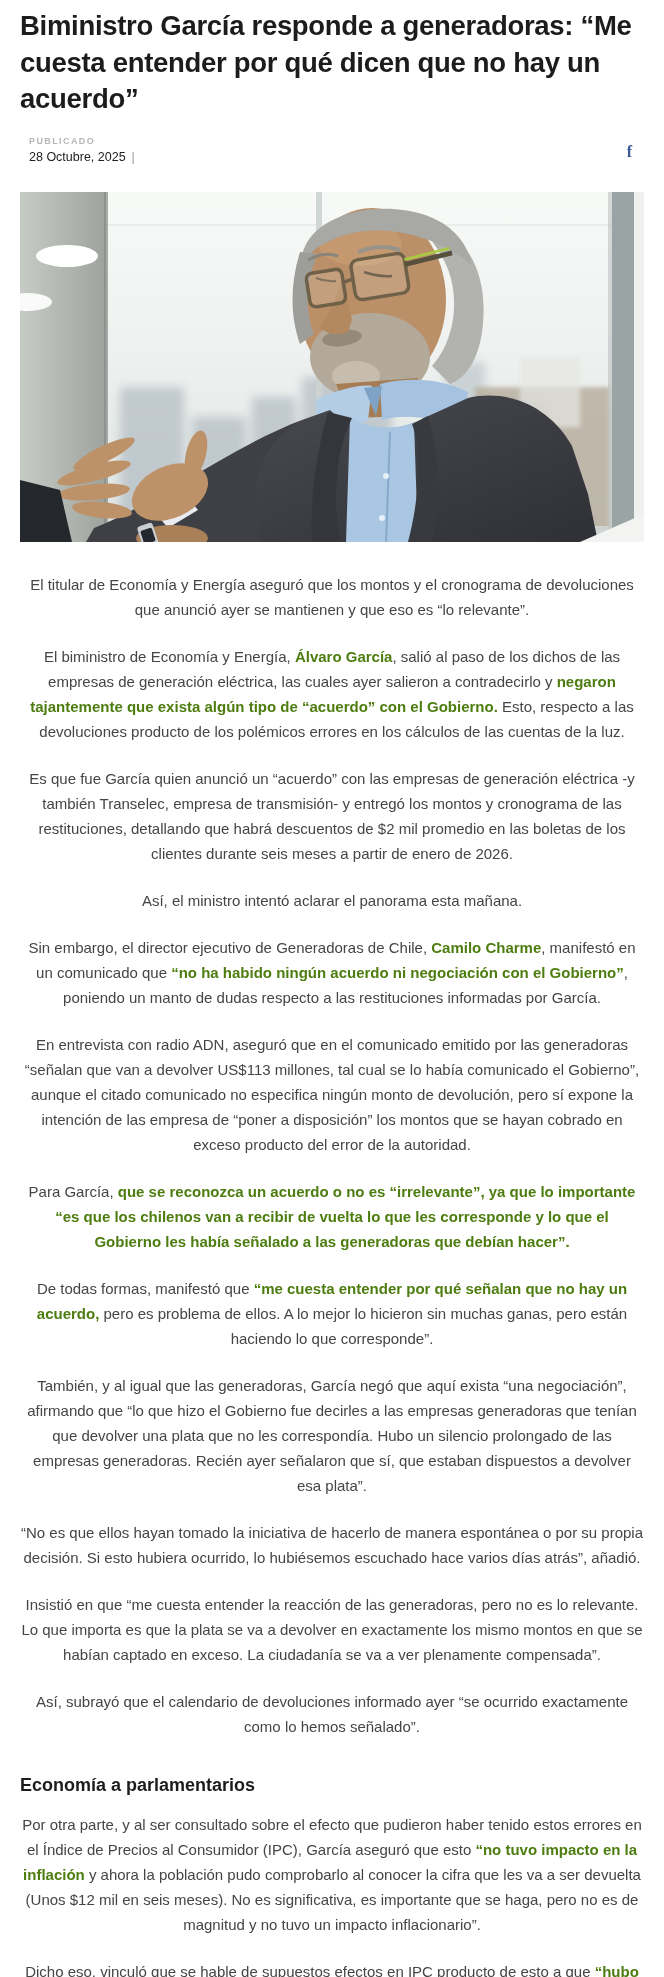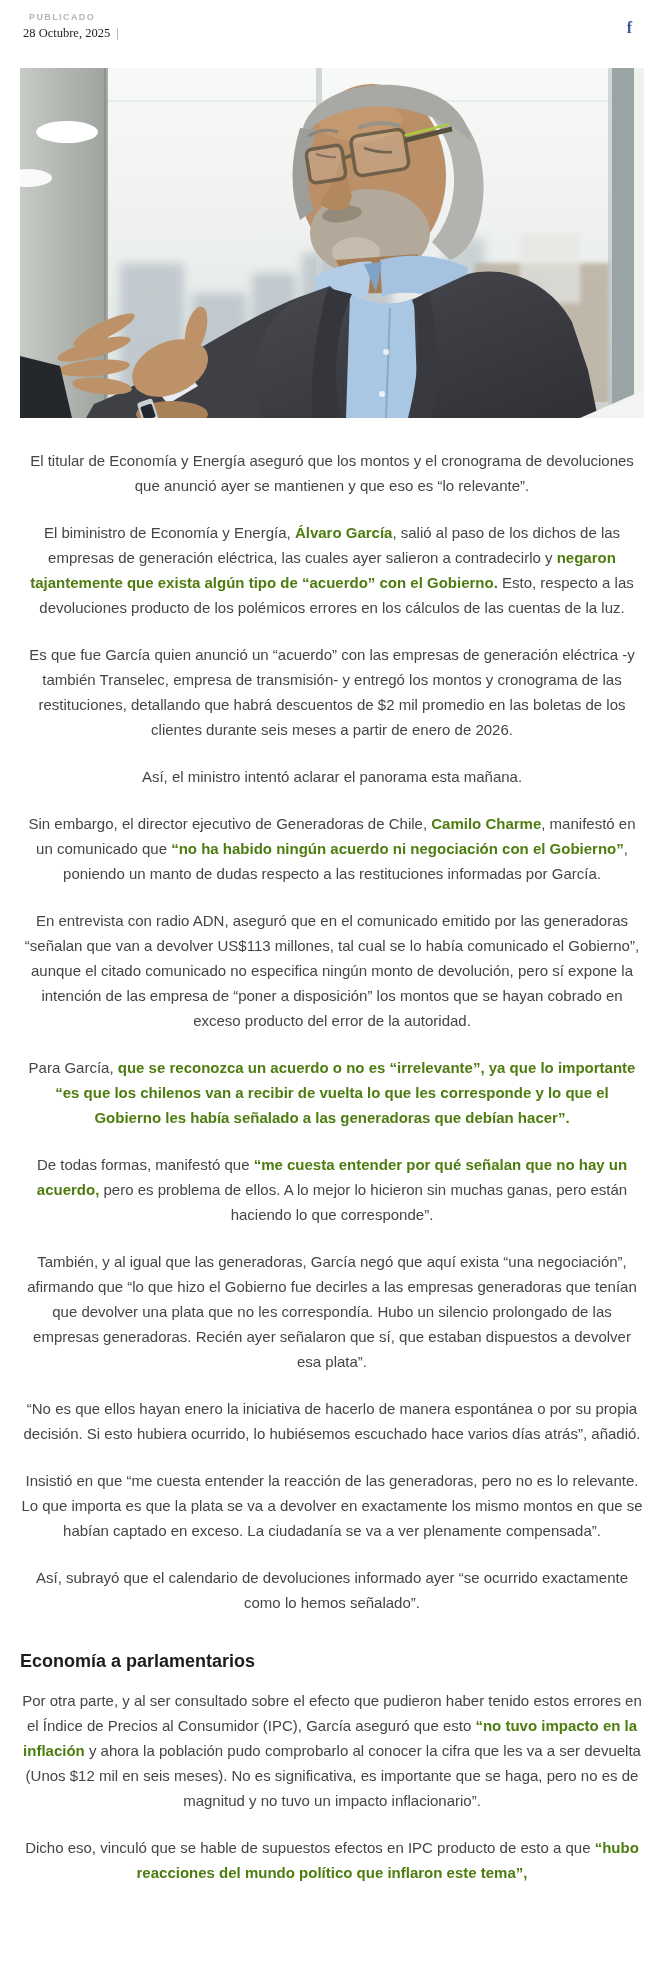--- a/index.html
+++ b/index.html
@@ -23,22 +23,21 @@
     font-size:9px;
     font-weight:600;
     letter-spacing:1.4px;
     color:#b6b6b6;
     text-transform:uppercase;
     margin:2px 0 4px 9px;
   }
   .meta-date{
     font-size:12.5px;
     color:#222222;
-    margin-left:3px;
-    font-family:Liberation Serif, serif;
+    margin-left:9px;
   }
   .meta-sep{color:#9a9a9a;margin-left:6px;font-weight:400;}
   .share-fb{
     border:none;background:transparent;cursor:pointer;
     font-family:"Liberation Serif","DejaVu Serif",serif;
     font-weight:700;font-size:16px;line-height:1;
     padding:8px 12px;margin-top:6px;
   }
   .photo-wrap{width:624px;height:350px;margin:24px 0 30px 0;overflow:hidden;background:#e8ecea;}
   .photo-wrap svg{display:block;width:624px;height:350px;}
@@ -55,20 +54,21 @@
     font-weight:700;
     color:#1c1c1c;
     margin:36px 0 16px 0;
   }
 </style>
 </head>
 <body>
 
 <div class="page">
 
+  <h1 class="headline">Biministro García responde a generadoras: “Me cuesta entender por qué dicen que no hay un acuerdo”</h1>
 
   <div class="meta-row">
     <div>
       <div class="meta-published">PUBLICADO</div>
       <div class="meta-date">
         <span>28 Octubre, 2025</span><span class="meta-sep">|</span>
       </div>
     </div>
     <button class="share-fb" id="fb-btn" style="color: rgb(59, 89, 152);">
       <span>f</span>
@@ -205,21 +205,21 @@
   <div class="article-body">
       <p><span>El titular de Economía y Energía aseguró que los montos y el cronograma de devoluciones que anunció ayer se mantienen y que eso es “lo relevante”.</span></p>
       <p><span>El biministro de Economía y Energía, </span><b>Álvaro García</b><span>, salió al paso de los dichos de las empresas de generación eléctrica, las cuales ayer salieron a contradecirlo y </span><b>negaron tajantemente que exista algún tipo de “acuerdo” con el Gobierno.</b><span> Esto, respecto a las devoluciones producto de los polémicos errores en los cálculos de las cuentas de la luz.</span></p>
       <p><span>Es que fue García quien anunció un “acuerdo” con las empresas de generación eléctrica -y también Transelec, empresa de transmisión- y entregó los montos y cronograma de las restituciones, detallando que habrá descuentos de $2 mil promedio en las boletas de los clientes durante seis meses a partir de enero de 2026.</span></p>
       <p><span>Así, el ministro intentó aclarar el panorama esta mañana.</span></p>
       <p><span>Sin embargo, el director ejecutivo de Generadoras de Chile, </span><b>Camilo Charme</b><span>, manifestó en un comunicado que </span><b>“no ha habido ningún acuerdo ni negociación con el Gobierno”</b><span>, poniendo un manto de dudas respecto a las restituciones informadas por García.</span></p>
       <p><span>En entrevista con radio ADN, aseguró que en el comunicado emitido por las generadoras “señalan que van a devolver US$113 millones, tal cual se lo había comunicado el Gobierno”, aunque el citado comunicado no especifica ningún monto de devolución, pero sí expone la intención de las empresa de “poner a disposición” los montos que se hayan cobrado en exceso producto del error de la autoridad.</span></p>
       <p><span>Para García, </span><b>que se reconozca un acuerdo o no es “irrelevante”, ya que lo importante “es que los chilenos van a recibir de vuelta lo que les corresponde y lo que el Gobierno les había señalado a las generadoras que debían hacer”.</b></p>
       <p><span>De todas formas, manifestó que </span><b>“me cuesta entender por qué señalan que no hay un acuerdo,</b><span> pero es problema de ellos. A lo mejor lo hicieron sin muchas ganas, pero están haciendo lo que corresponde”.</span></p>
       <p><span>También, y al igual que las generadoras, García negó que aquí exista “una negociación”, afirmando que “lo que hizo el Gobierno fue decirles a las empresas generadoras que tenían que devolver una plata que no les correspondía. Hubo un silencio prolongado de las empresas generadoras. Recién ayer señalaron que sí, que estaban dispuestos a devolver esa plata”.</span></p>
-      <p><span>“No es que ellos hayan enero la iniciativa de hacerlo de manera espontánea o por su propia decisión. Si esto hubiera ocurrido, lo hubiésemos escuchado hace varios días atrás”, añadió.</span></p>
+      <p><span>“No es que ellos hayan tomado la iniciativa de hacerlo de manera espontánea o por su propia decisión. Si esto hubiera ocurrido, lo hubiésemos escuchado hace varios días atrás”, añadió.</span></p>
       <p><span>Insistió en que “me cuesta entender la reacción de las generadoras, pero no es lo relevante. Lo que importa es que la plata se va a devolver en exactamente los mismo montos en que se habían captado en exceso. La ciudadanía se va a ver plenamente compensada”.</span></p>
       <p><span>Así, subrayó que el calendario de devoluciones informado ayer “se ocurrido exactamente como lo hemos señalado”.</span></p>
       <h2>Economía a parlamentarios</h2>
       <p><span>Por otra parte, y al ser consultado sobre el efecto que pudieron haber tenido estos errores en el Índice de Precios al Consumidor (IPC), García aseguró que esto </span><b>“no tuvo impacto en la inflación</b><span> y ahora la población pudo comprobarlo al conocer la cifra que les va a ser devuelta (Unos $12 mil en seis meses). No es significativa, es importante que se haga, pero no es de magnitud y no tuvo un impacto inflacionario”.</span></p>
       <p><span>Dicho eso, vinculó que se hable de supuestos efectos en IPC producto de esto a que </span><b>“hubo reacciones del mundo político que inflaron este tema”,</b></p>
     </div>
 
 </div>
 
 </body></html>

